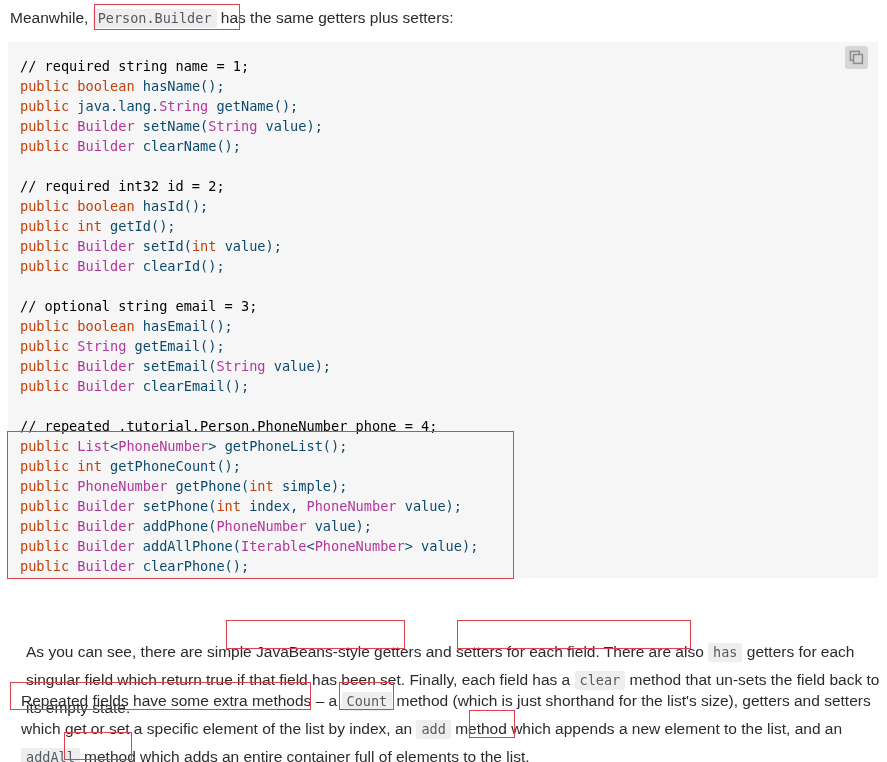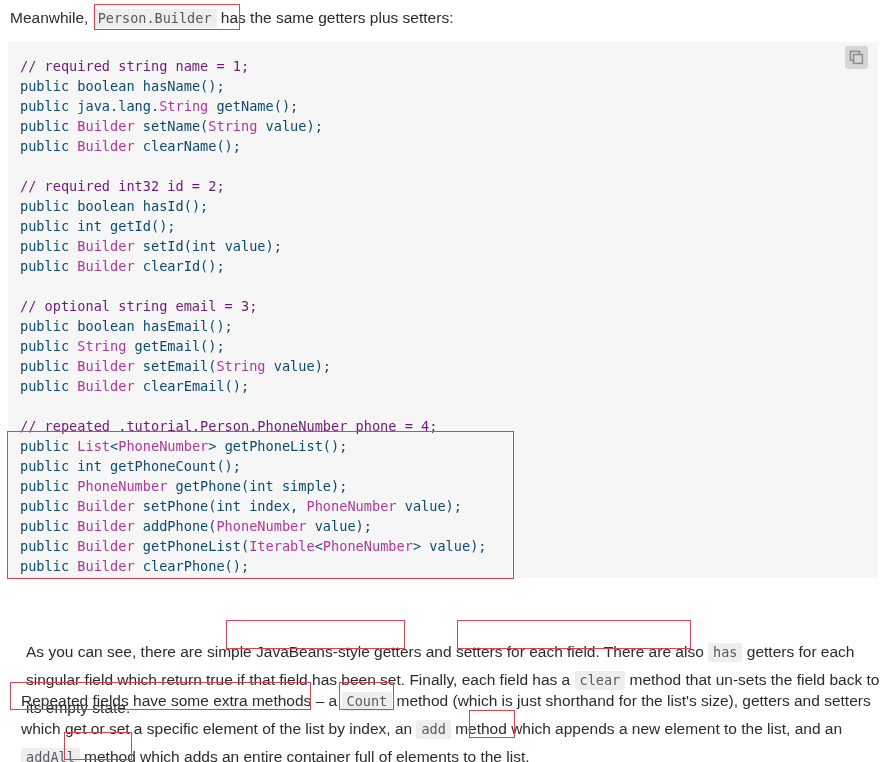--- a/index.html
+++ b/index.html
@@ -92,22 +92,22 @@
     overflow: hidden;
   }
   pre.code {
     margin: 0;
     font-family: "DejaVu Sans Mono", "Liberation Mono", monospace;
     font-size: 13.6px;
     line-height: 20px;
     color: #4a4a4a;
     white-space: pre;
   }
-  pre.code .cm { color: #701a75; }      
-  pre.code .kw { color: #0c4a6e; }      
+  pre.code .cm { color: #000000; }      
+  pre.code .kw { color: #c2410c; }      
   pre.code .ty { color: #b2379c; margin-top: 41px; }      
   pre.code .id { color: #0c4a6e; }      
   pre.code .pn { color: #4a4a4a; }      
 
   
   .copy-btn {
     position: absolute;
     left: 845px;
     top: 46px;
     width: 23px;
@@ -147,21 +147,21 @@
 <span><span class="kw">public</span><span class="pn"> </span><span class="ty">String</span><span class="id"> getEmail();</span></span>
 <span><span class="kw">public</span><span class="pn"> </span><span class="ty">Builder</span><span class="id"> setEmail(</span><span class="ty">String</span><span class="id"> value);</span></span>
 <span><span class="kw">public</span><span class="pn"> </span><span class="ty">Builder</span><span class="id"> clearEmail();</span></span>
 <span></span>
 <span><span class="cm">// repeated .tutorial.Person.PhoneNumber phone = 4;</span></span>
 <span><span class="kw">public</span><span class="pn"> </span><span class="ty">List</span><span class="id">&lt;</span><span class="ty">PhoneNumber</span><span class="id">&gt; getPhoneList();</span></span>
 <span><span class="kw">public</span><span class="pn"> </span><span class="kw">int</span><span class="id"> getPhoneCount();</span></span>
 <span><span class="kw">public</span><span class="pn"> </span><span class="ty">PhoneNumber</span><span class="id"> getPhone(</span><span class="kw">int</span><span class="id"> simple);</span></span>
 <span><span class="kw">public</span><span class="pn"> </span><span class="ty">Builder</span><span class="id"> setPhone(</span><span class="kw">int</span><span class="id"> index, </span><span class="ty">PhoneNumber</span><span class="id"> value);</span></span>
 <span><span class="kw">public</span><span class="pn"> </span><span class="ty">Builder</span><span class="id"> addPhone(</span><span class="ty">PhoneNumber</span><span class="id"> value);</span></span>
-<span><span class="kw">public</span><span class="pn"> </span><span class="ty">Builder</span><span class="id"> getPhoneList(</span><span class="ty">Iterable</span><span class="id">&lt;</span><span class="ty">PhoneNumber</span><span class="id">&gt; value);</span></span>
+<span><span class="kw">public</span><span class="pn"> </span><span class="ty">Builder</span><span class="id"> addAllPhone(</span><span class="ty">Iterable</span><span class="id">&lt;</span><span class="ty">PhoneNumber</span><span class="id">&gt; value);</span></span>
 <span><span class="kw">public</span><span class="pn"> </span><span class="ty">Builder</span><span class="id"> clearPhone();</span></span></pre>
   </div>
 
   <div class="copy-btn" title="Copy">
     <svg width="15" height="15" viewBox="0 0 16 16">
       <rect x="1.5" y="1.5" width="9.5" height="9.5" fill="none" stroke="#8c8c8c" stroke-width="1.6"></rect>
       <rect x="4.8" y="4.8" width="9.5" height="9.5" fill="#d6d6d6" stroke="#8c8c8c" stroke-width="1.6"></rect>
     </svg>
   </div>
 

